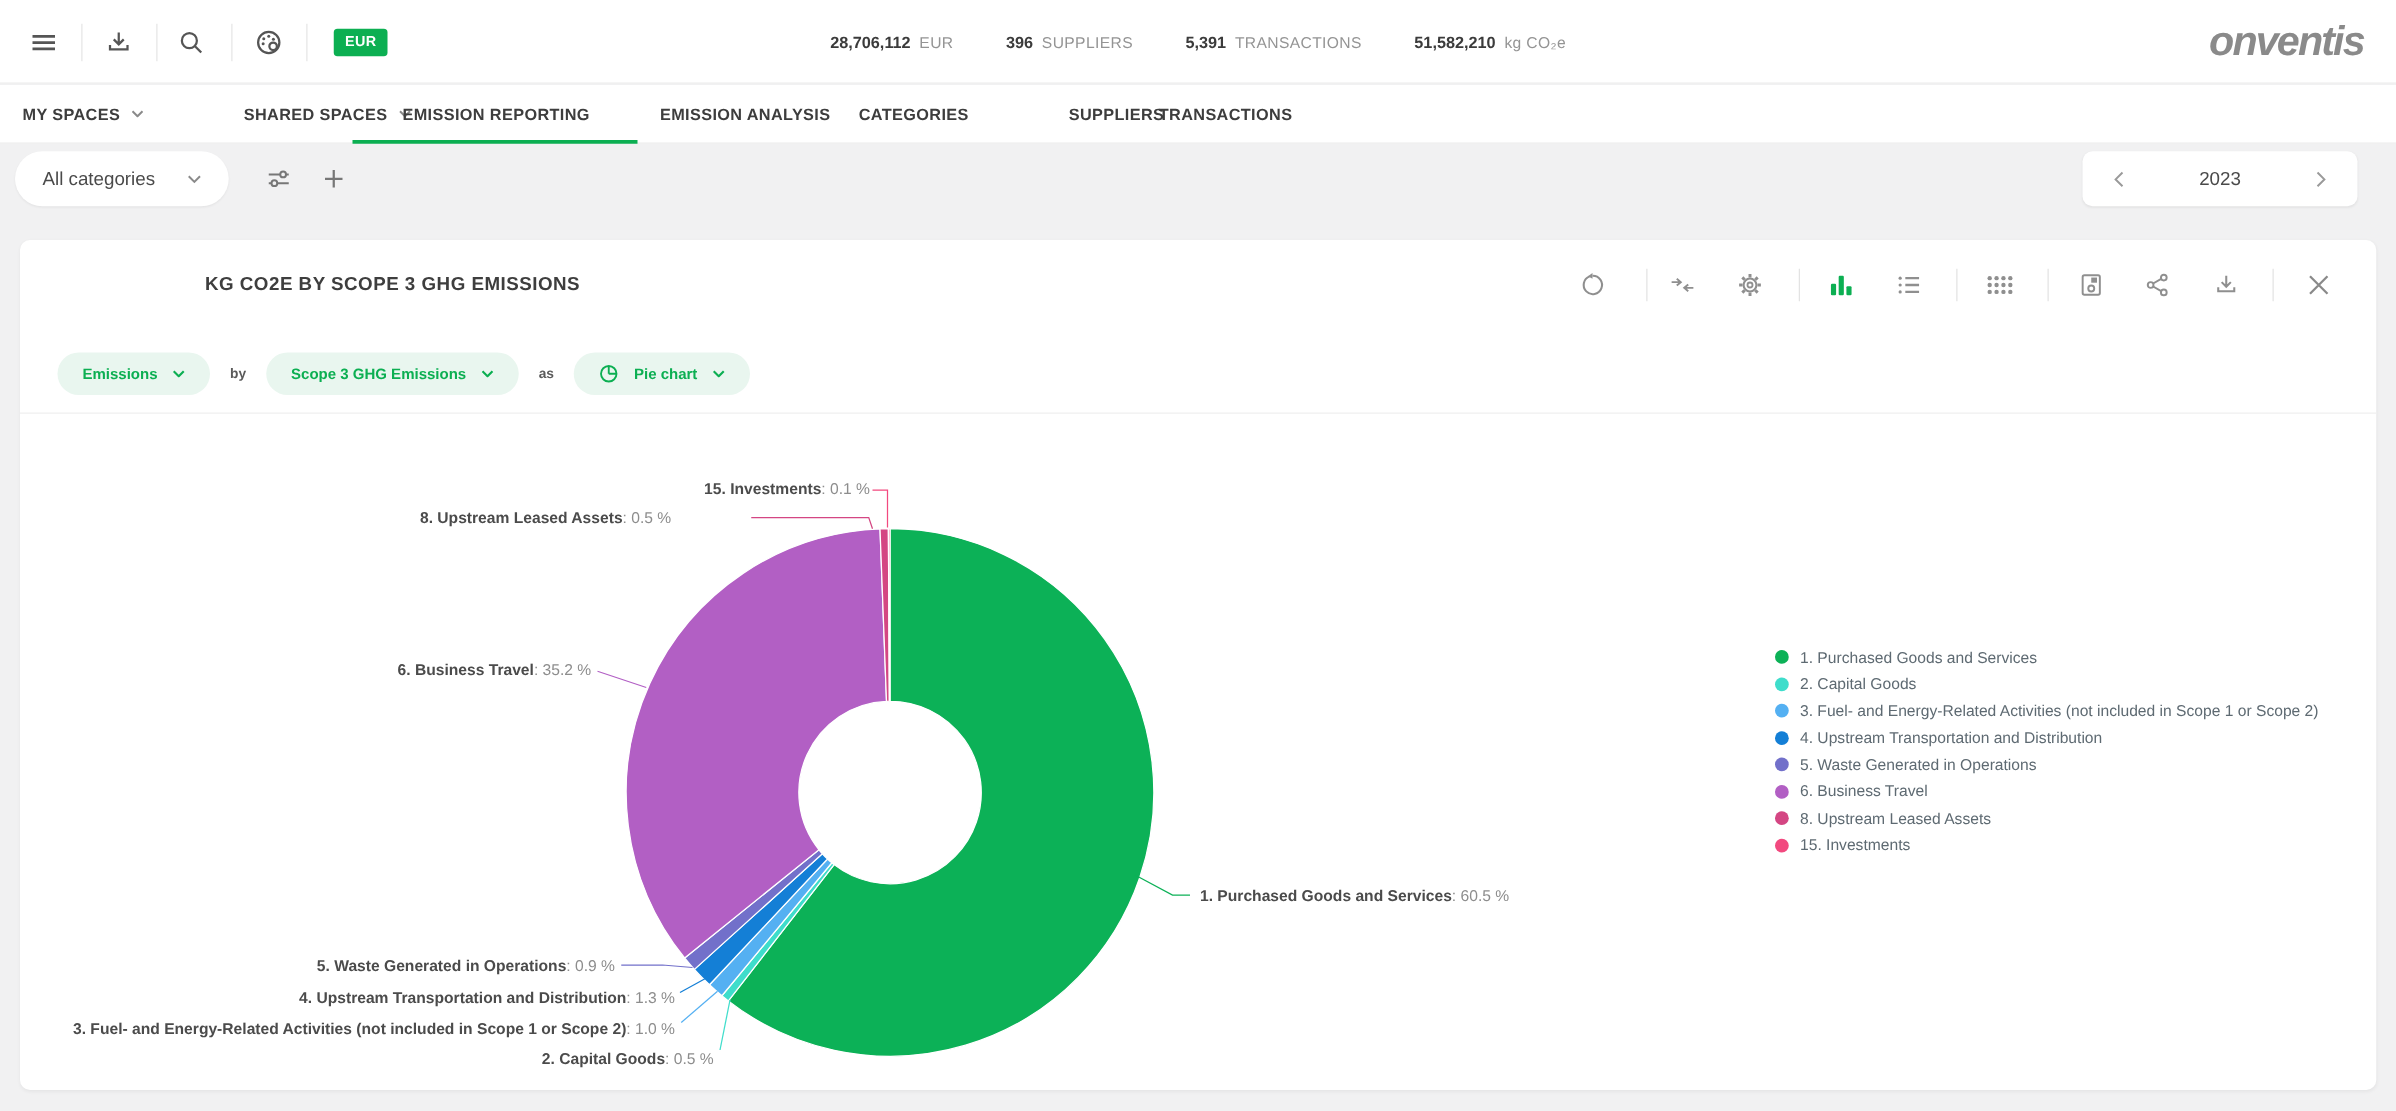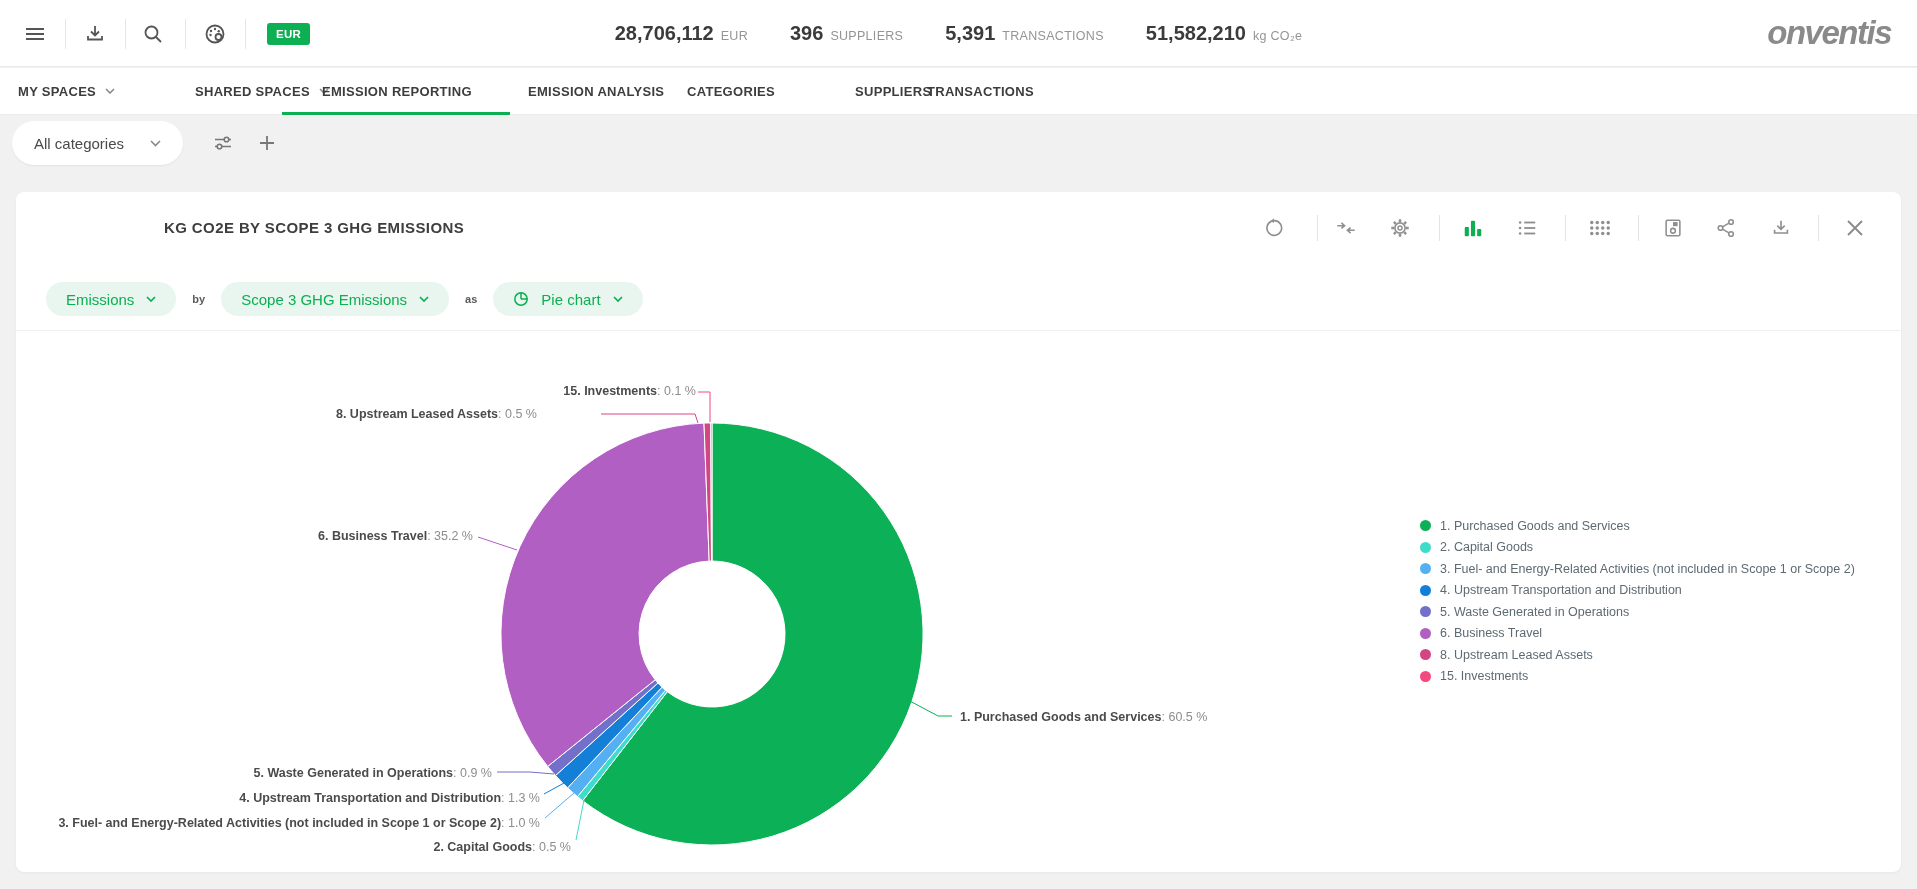--- a/index.html
+++ b/index.html
@@ -9,21 +9,21 @@
   
   .topbar { position:absolute; left:0; top:0; width:100%; height:67px; background:#fff; border-bottom:1px solid #ebebeb; z-index:2; }
   .icon-btn { position:absolute; top:13px; width:42px; height:42px; display:flex; align-items:center; justify-content:center; background:none; border:none; cursor:pointer; }
   .tb-ham { left:14px; } .tb-dl { left:74px; } .tb-search { left:132px; } .tb-palette { left:194px; }
   .topbar-sep { position:absolute; top:19px; width:1px; height:30px; background:#e6e6e6; }
   .ts1{left:65px}.ts2{left:125px}.ts3{left:185px}.ts4{left:245px}
   .eur-badge { position:absolute; left:267px; top:23px; height:22px; padding:0 9px; background:#0caf52; color:#fff;
     font-size:11.5px; font-weight:700; border-radius:3px; display:flex; align-items:center; letter-spacing:.3px; cursor:pointer; }
   .topbar-stats { position:absolute; left:50%; top:0; transform:translateX(-50%); height:67px; display:flex; align-items:center; gap:42px; }
   .stat { display:flex; align-items:baseline; gap:7px; white-space:nowrap; }
-  .stat-value { font-size:20px; font-weight:700; color:#3b3b3b; }
+  .stat-value { font-size:13px; font-weight:700; color:#3b3b3b; }
   .stat-label { font-size:12.5px; color:#949494; letter-spacing:.3px; }
   .logo { position:absolute; right:26px; top:14px; font-size:33px; font-style:italic; font-weight:700; color:#8a8a8a; letter-spacing:-1.5px; }
 
   
   .navbar { position:absolute; top:68px; left:0; width:100%; height:47px; background:#fff; border-bottom:1px solid #ececec; z-index:2; }
   .nav-item { position:absolute; top:0; height:100%; display:flex; align-items:center; gap:9px; font-size:13px; font-weight:700;
     color:#3d3d3d; letter-spacing:.3px; cursor:pointer; white-space:nowrap; }
   .nav-item:nth-of-type(1){left:18px} .nav-item:nth-of-type(2){left:195px} .nav-item:nth-of-type(3){left:322px}
   .nav-item:nth-of-type(4){left:528px} .nav-item:nth-of-type(5){left:687px} .nav-item:nth-of-type(6){left:855px}
   .nav-item:nth-of-type(7){left:927px} .nav-item:nth-of-type(8){left:1022px}
@@ -43,21 +43,21 @@
   .card { position:absolute; left:16px; top:192px; width:1885px; height:680px; background:#fff; border-radius:8px;
     box-shadow:0 1px 3px rgba(0,0,0,.05); z-index:1; }
   .card-title { position:absolute; left:100px; top:27px; font-size:15px; font-weight:700; letter-spacing:.4px; color:#3e3e3e;margin-left:48px; }
   .tbtn { position:absolute; top:18px; width:36px; height:36px; display:flex; align-items:center; justify-content:center; background:none; border:none; cursor:pointer; }
   .tb1{left:1240px}.tb2{left:1312px}.tb3{left:1366px}.tb4{left:1439px}.tb5{left:1493px}
   .tb6{left:1566px}.tb7{left:1639px}.tb8{left:1692px}.tb9{left:1747px}.tb10{left:1821px}
   .tool-sep { position:absolute; top:23px; width:1px; height:26px; background:#e3e3e3; }
   .tsp1{left:1301px}.tsp2{left:1423px}.tsp3{left:1549px}.tsp4{left:1622px}.tsp5{left:1802px}
 
   .chips { position:absolute; left:30px; top:90px; display:flex; align-items:center; gap:16px; }
-  .chip { height:34px; border-radius:17px; background:#e9f6ef; color:#0caf52; font-weight:400; font-size:15px;
+  .chip { height:34px; border-radius:17px; background:#e9f6ef; color:#0caf52; font-weight:700; font-size:12px;
     display:flex; align-items:center; gap:12px; padding:0 20px; cursor:pointer; white-space:nowrap; }
   .conn { font-size:11px; font-weight:700; color:#5a5a5a; }
   .card-divider { position:absolute; left:0; top:138px; width:100%; height:1px; background:#efefef; }
 
   
   .legend { position:absolute; left:1404px; top:323px; }
   .legend-item { display:flex; align-items:center; gap:9px; height:21.5px; cursor:pointer; white-space:nowrap; }
   .legend-dot { width:11px; height:11px; border-radius:50%; flex:0 0 auto; }
   .legend-text { font-size:12.5px; color:#5e6a72; }
 
@@ -172,20 +172,33 @@
         <path d="M2 5.5h16M2 12.5h16"></path>
         <circle cx="13.5" cy="5.5" r="2.3" fill="#f1f1f2"></circle>
           <circle cx="6.5" cy="12.5" r="2.3" fill="#f1f1f2"></circle>
       </svg>
     </button>
     <button class="plus-btn">
       <svg class="ic" width="18" height="18" viewBox="0 0 18 18" fill="none" stroke="#777" stroke-width="1.8">
           <path d="M9 2v14M2 9h14"></path>
         </svg>
     </button>
+    <div class="year-pill">
+      <button class="year-arrow">
+        <svg class="ic" width="8" height="13" viewBox="0 0 8 13" fill="none" stroke="#9a9a9a" stroke-width="1.6">
+            <path d="M7 1L1.5 6.5 7 12"></path>
+          </svg>
+      </button>
+      <span>2023</span>
+      <button class="year-arrow">
+        <svg class="ic" width="8" height="13" viewBox="0 0 8 13" fill="none" stroke="#9a9a9a" stroke-width="1.6">
+            <path d="M1 1l5.5 5.5L1 12"></path>
+          </svg>
+      </button>
+    </div>
   </div>
 
   <div class="card">
     <h1 class="card-title">KG CO2E BY SCOPE 3 GHG EMISSIONS</h1>
 
     <button class="tbtn tb1">
       <svg class="ic" width="22" height="22" viewBox="0 0 24 24" fill="none" stroke="#8f8f8f" stroke-width="1.8">
         <path d="M9.5 4.5A8 8 0 1 0 12 4"></path>
           <path d="M12 1.5v5l-4-2.2z" fill="#8f8f8f" stroke="none"></path>
       </svg>

